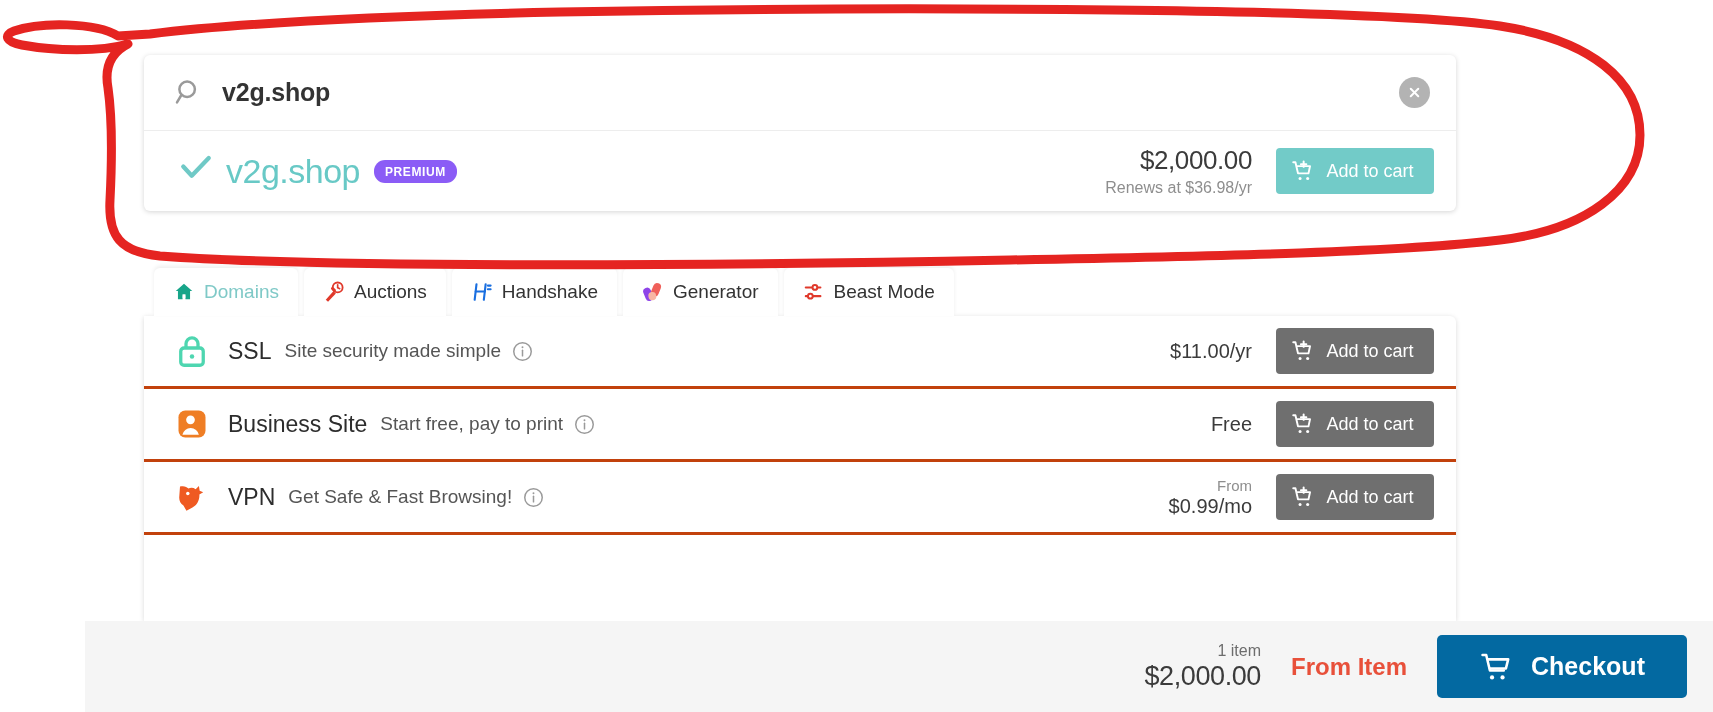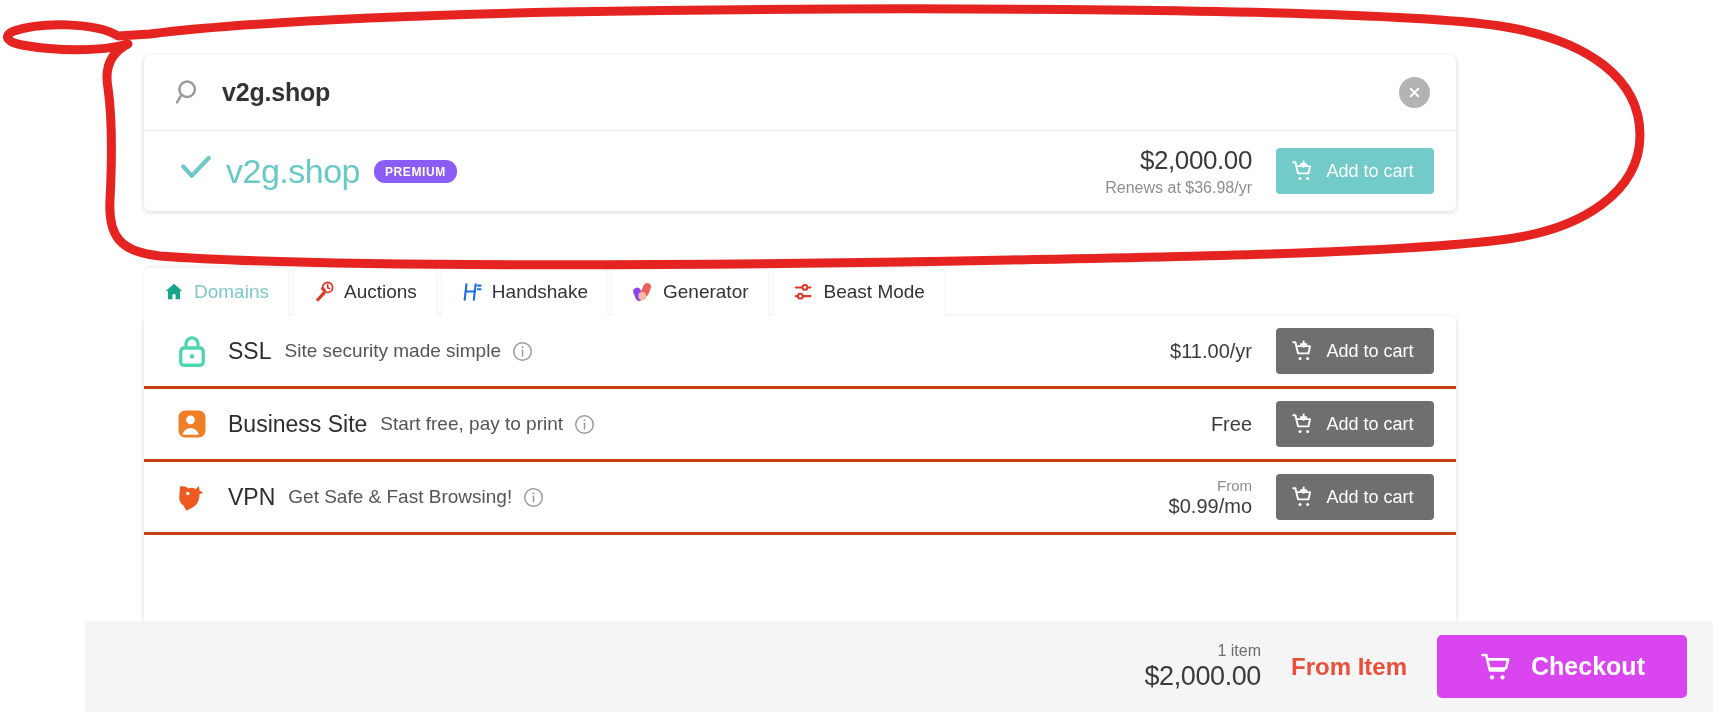--- a/index.html
+++ b/index.html
@@ -61,21 +61,21 @@
     display: flex; align-items: center; justify-content: center;
     height: 46px; border-radius: 4px; border: none; cursor: pointer;
     color: #fff; font-size: 18px; padding: 0 20px 0 14px;
     font-family: "Liberation Sans", sans-serif; white-space: nowrap;
   }
   .cart-btn .cart-ico { width: 26px; height: 26px; margin-right: 10px; flex:0 0 26px;}
   .cart-teal { background: #72cbc8; width: 158px; }
   .cart-grey { background: #6f6f6f; width: 158px; }
 
   
-  .tabs { position: absolute; left: 144px; top: 268px; display: flex; z-index: 4; align-items: center; }
+  .tabs { position: absolute; left: 154px; top: 268px; display: flex; z-index: 4; align-items: center; }
   .tab {
     height: 48px; display: flex; align-items: center; gap: 9px;
     background: #fff; border-radius: 6px 6px 0 0; padding: 0 19px;
     box-shadow: 0 -2px 4px rgba(0,0,0,.07); margin-right: 6px; cursor: pointer;
     font-size: 19px; color: #333;
   }
   .tab.active { color: #7fc9c7; }
   .tab .ticon { width: 22px; height: 22px; flex: 0 0 22px; display:block; }
 
   
@@ -106,21 +106,21 @@
   .bottombar {
     position: absolute; left: 85px; top: 621px; width: 1628px; height: 91px;
     background: #f5f5f5; display: flex; align-items: center;
     justify-content: flex-end; padding-right: 26px; gap: 30px; z-index: 10;
   }
   .cart-total { text-align: right; }
   .cart-total .items { font-size: 16px; color: #6d6d6d; }
   .cart-total .amount { font-size: 27px; color: #3b3b3b; letter-spacing: -.4px; margin-top: 1px;}
   .view-item { font-size: 24px; color: #e8503a; cursor: pointer; font-weight: 600; }
   .checkout-btn {
-    background: #d946ef; color: #fff; border: none; border-radius: 5px;
+    background: #0369a1; color: #fff; border: none; border-radius: 5px;
     height: 63px; width: 250px; display: flex; align-items: center;
     justify-content: center; gap: 18px; cursor: pointer;
     font-size: 25px; font-weight: 600; font-family: "Liberation Sans", sans-serif;
   }
   .checkout-btn .cart-ico2 { width: 34px; height: 34px; flex: 0 0 34px; }
 </style>
 </head>
 <body>
 
 <div id="root">

